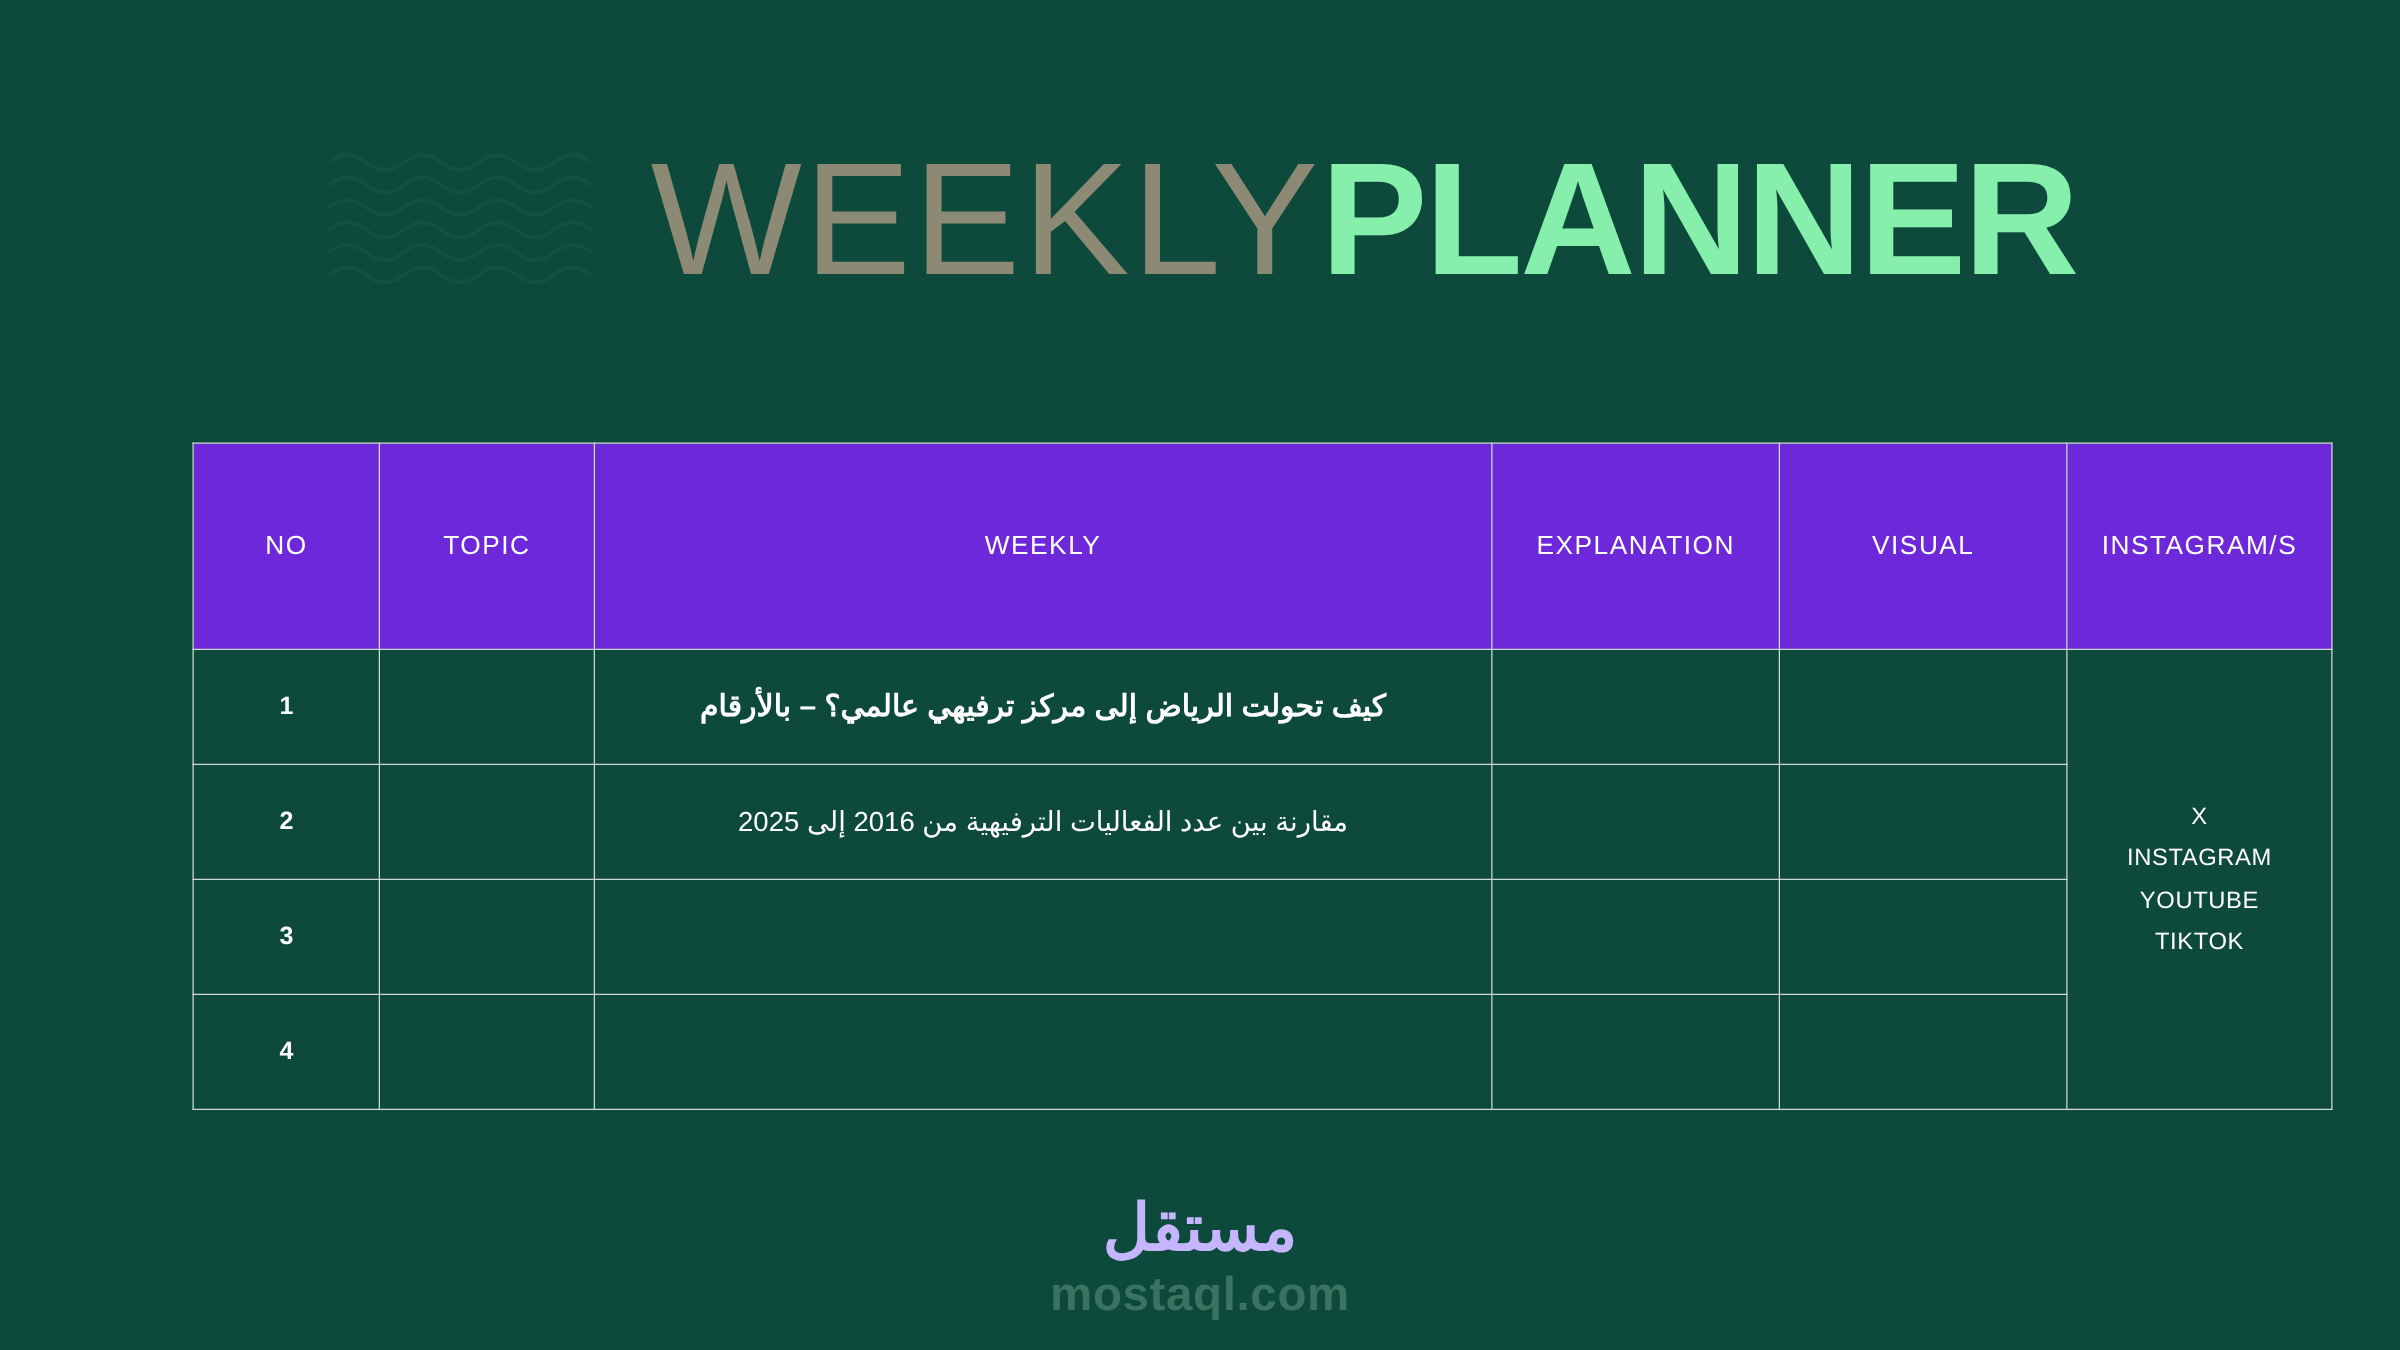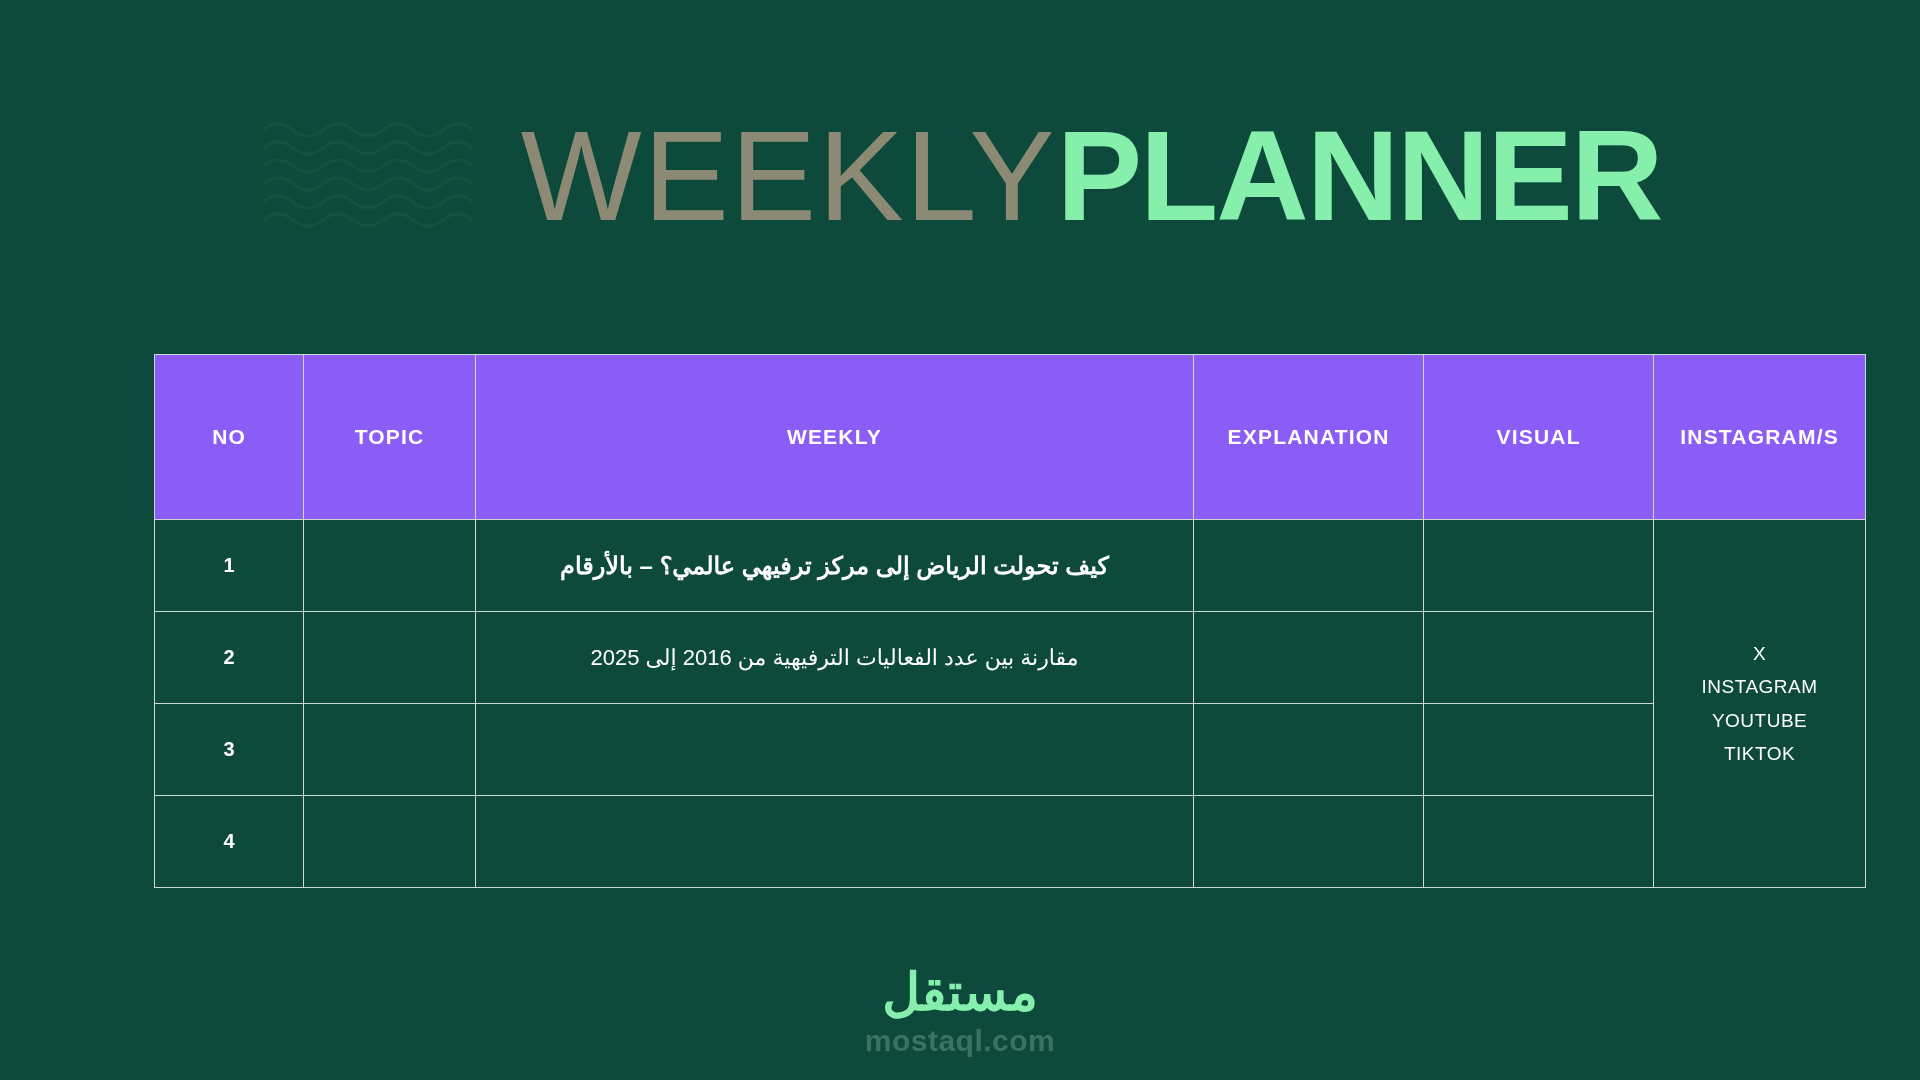--- a/index.html
+++ b/index.html
@@ -64,24 +64,24 @@
   }
   .planner-table th,
   .planner-table td {
     border: 1px solid #cfd9d2;
     color: #ffffff;
     vertical-align: middle;
     text-align: center;
     padding: 0;
   }
   .planner-table thead th {
-    background: #8b5cf6;
+    background: #6d28d9;
     height: 164px;
     font-size: 21px;
-    font-weight: 700;
+    font-weight: 400;
     letter-spacing: 1.2px;
     margin-left: 20px;
   }
   .planner-table tbody td {
     background: transparent;
     height: 91px;
   }
   .col-no        { width: 148px; }
   .col-date      { width: 170px; }
   .col-topic     { width: 712px; }
@@ -118,24 +118,24 @@
     bottom: 22px;
     width: 100%;
     text-align: center;
     color: #3c7560;
   }
   .footer-mark {
     font-size: 52px;
     font-weight: 700;
     line-height: 1;
     direction: rtl;
-    color: #86efac;
+    color: #c4b5fd;
   }
   .footer-url {
-    font-size: 30px;
+    font-size: 38px;
     font-weight: 700;
     margin-top: 6px;
     color: #3a7360;
     letter-spacing: .5px;
   }
 </style>
 </head>
 <body>
 
 <div class="title-row">

